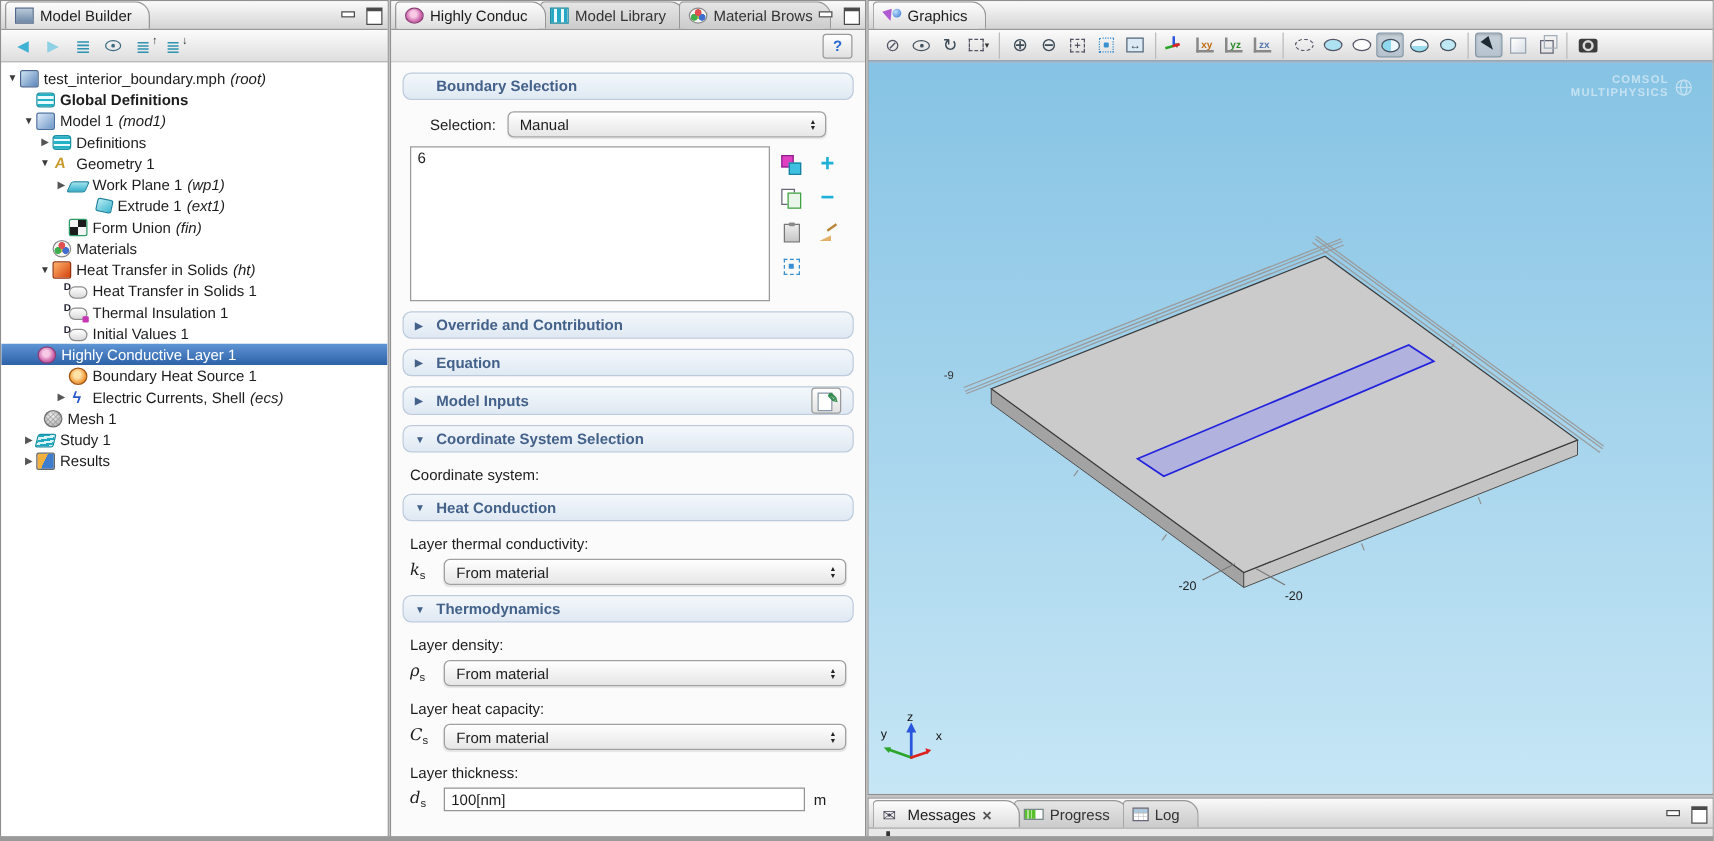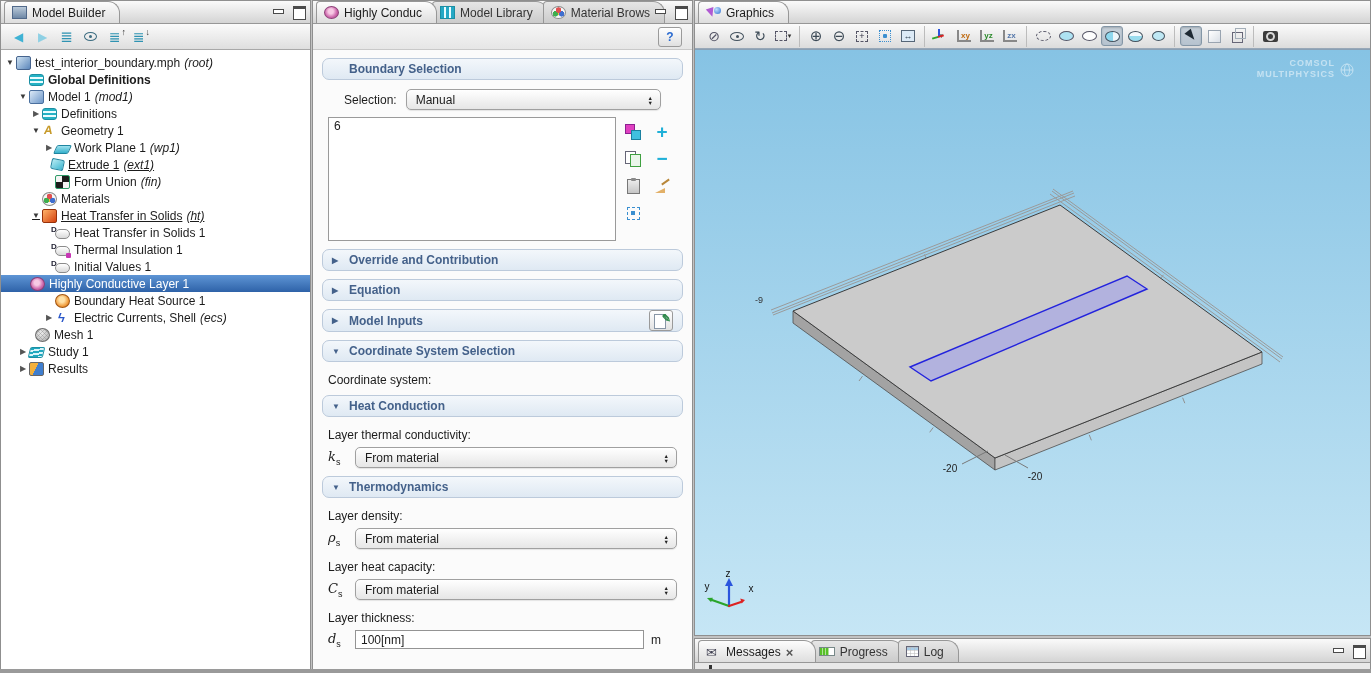--- a/index.html
+++ b/index.html
@@ -209,38 +209,38 @@
           <span class="arr arr-down"></span>
           <span class="tico ic-geometry"></span>
           <span class="tlabel">Geometry 1</span>
         </div>
         <div class="trow" style="padding-left: 42px;">
           <span class="arr arr-right"></span>
           <span class="tico ic-workplane"></span>
           <span class="tlabel">Work Plane 1</span>
           <span class="tsuffix">(wp1)</span>
         </div>
-        <div class="trow" style="padding-left: 38px; text-decoration: underline;">
+        <div class="trow" style="padding-left: 64px;">
           <span class="arr"></span>
           <span class="tico ic-extrude"></span>
           <span class="tlabel">Extrude 1</span>
           <span class="tsuffix">(ext1)</span>
         </div>
         <div class="trow" style="padding-left: 42px;">
           <span class="arr"></span>
           <span class="tico ic-form-union"></span>
           <span class="tlabel">Form Union</span>
           <span class="tsuffix">(fin)</span>
         </div>
         <div class="trow" style="padding-left: 29px;">
           <span class="arr"></span>
           <span class="tico ic-materials"></span>
           <span class="tlabel">Materials</span>
         </div>
-        <div class="trow" style="padding-left: 29px; text-decoration: underline;">
+        <div class="trow" style="padding-left: 29px;">
           <span class="arr arr-down"></span>
           <span class="tico ic-heat-transfer"></span>
           <span class="tlabel">Heat Transfer in Solids</span>
           <span class="tsuffix">(ht)</span>
         </div>
         <div class="trow" style="padding-left: 42px;">
           <span class="arr"></span>
           <span class="tico ic-solid-feature">
             <span class="dbadge">D</span>
           </span>

